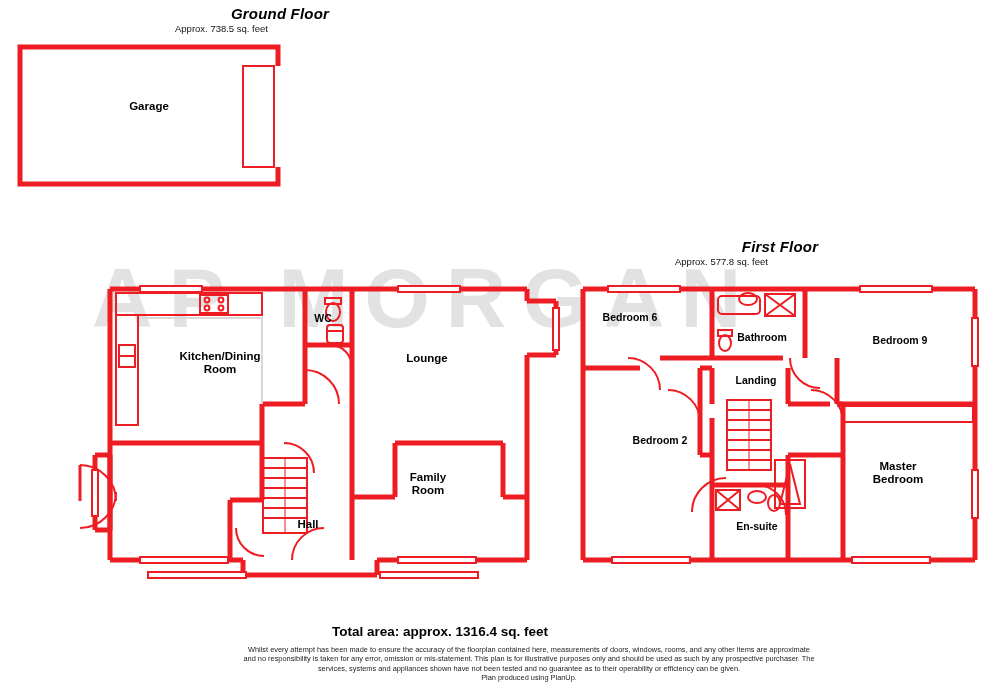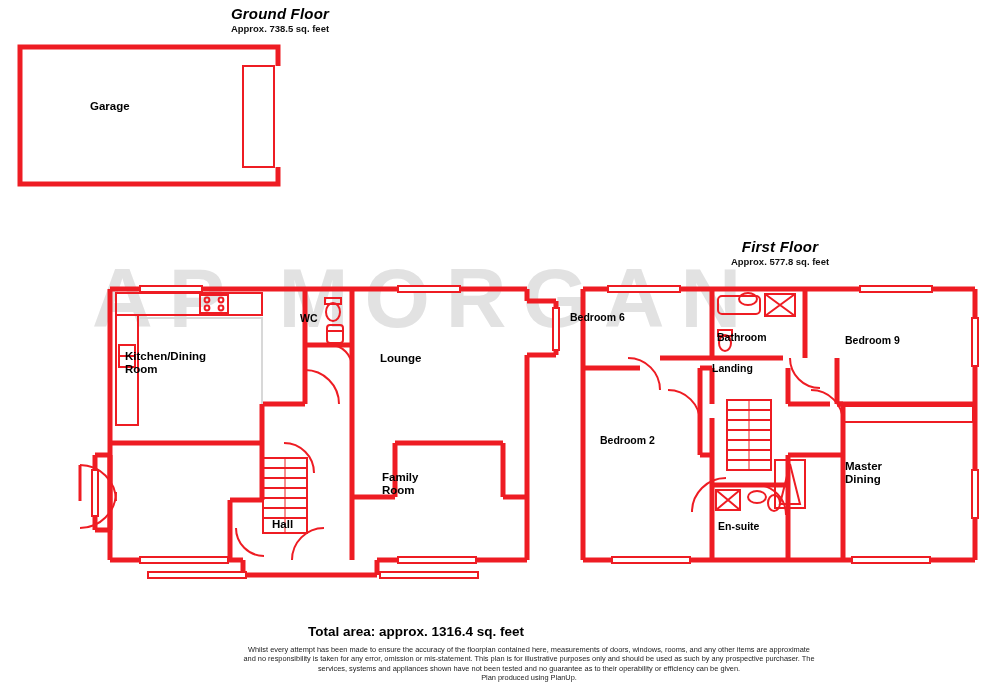--- a/index.html
+++ b/index.html
@@ -12,41 +12,41 @@
     overflow:hidden;
   }
   .stage{position:absolute;left:0;top:0;width:994px;height:689px;}
   .abs{position:absolute;}
 
   
   .floor-title{
     font-size:15px;font-weight:bold;text-align:center;letter-spacing:.2px;font-style:italic;
   }
   .floor-sub{
-    font-size:9.5px;text-align:center;color:#111;margin-top:1px;font-weight:bold;
+    font-size:9.5px;text-align:left;color:#111;margin-top:1px;
   }
 
   
   .watermark{
     position:absolute;
     left:92px;top:250px;
     width:830px;
     font-size:84px;
     font-weight:bold;
     letter-spacing:16px;
     color:#e2e2e2;
     font-family:"Liberation Sans", sans-serif;
     user-select:none;
     white-space:nowrap;
     z-index:0;
   }
 
   
   .rlabel{
-    font-size:11.5px;font-weight:bold;line-height:13px;
+    font-size:11.5px;font-weight:bold;text-align:center;line-height:13px;
     z-index:5;
   }
   .rlabel.sm{font-size:10.5px;}
   .disclaimer{
     font-size:7.4px;line-height:9.4px;text-align:center;width:100%;color:#222;margin-left:32px;
   }
   svg{display:block;}
   .plan-svg{position:absolute;left:0;top:0;z-index:2;}
 </style>
 </head>
@@ -297,32 +297,32 @@
   </div>
 
   <div class="rlabel abs" style="left:272px;top:518px;width:72px;" data-name="room-label-hall">Hall</div>
 
   <div class="rlabel abs sm" style="left:570px;top:311px;width:120px;" data-name="room-label-bedroom-4">Bedroom 6</div>
 
   <div class="rlabel abs sm" style="left:717px;top:315px;width:90px;margin-top:16px;" data-name="room-label-bathroom">Bathroom</div>
 
   <div class="rlabel abs sm" style="left:845px;top:334px;width:110px;" data-name="room-label-bedroom-3">Bedroom 9</div>
 
-  <div class="rlabel abs sm" style="left:712px;top:362px;width:88px;" data-name="room-label-landing">Landing</div>
+  <div class="rlabel abs sm" style="left:712px;top:374px;width:88px;" data-name="room-label-landing">Landing</div>
 
   <div class="rlabel abs sm" style="left:600px;top:434px;width:120px;" data-name="room-label-bedroom-2">Bedroom 2</div>
 
   <div class="rlabel abs" style="left:845px;top:460px;width:106px;" data-name="room-label-master-bedroom">
     <div data-name="master-label-line1">Master</div>
-    <div data-name="master-label-line2">Dining</div>
+    <div data-name="master-label-line2">Bedroom</div>
   </div>
 
   <div class="rlabel abs sm" style="left:718px;top:520px;width:78px;" data-name="room-label-ensuite">En-suite</div>
 
-  <div class="abs" style="left:0;top:624px;width:832px;" data-name="total-area">Total area: approx. 1316.4 sq. feet</div>
+  <div class="abs" style="left:0;top:624px;width:832px;padding-left:24px;" data-name="total-area">Total area: approx. 1316.4 sq. feet</div>
 
   <div class="abs" style="left:0;top:645px;width:994px;" data-name="disclaimer">
     <div class="disclaimer" data-name="disclaimer-line-1">Whilst every attempt has been made to ensure the accuracy of the floorplan contained here, measurements of doors, windows, rooms, and any other items are approximate</div>
     <div class="disclaimer" data-name="disclaimer-line-2">and no responsibility is taken for any error, omission or mis-statement. This plan is for illustrative purposes only and should be used as such by any prospective purchaser. The</div>
     <div class="disclaimer" data-name="disclaimer-line-3">services, systems and appliances shown have not been tested and no guarantee as to their operability or efficiency can be given.</div>
     <div class="disclaimer" data-name="disclaimer-line-4">Plan produced using PlanUp.</div>
   </div>
 
 </div>
 

